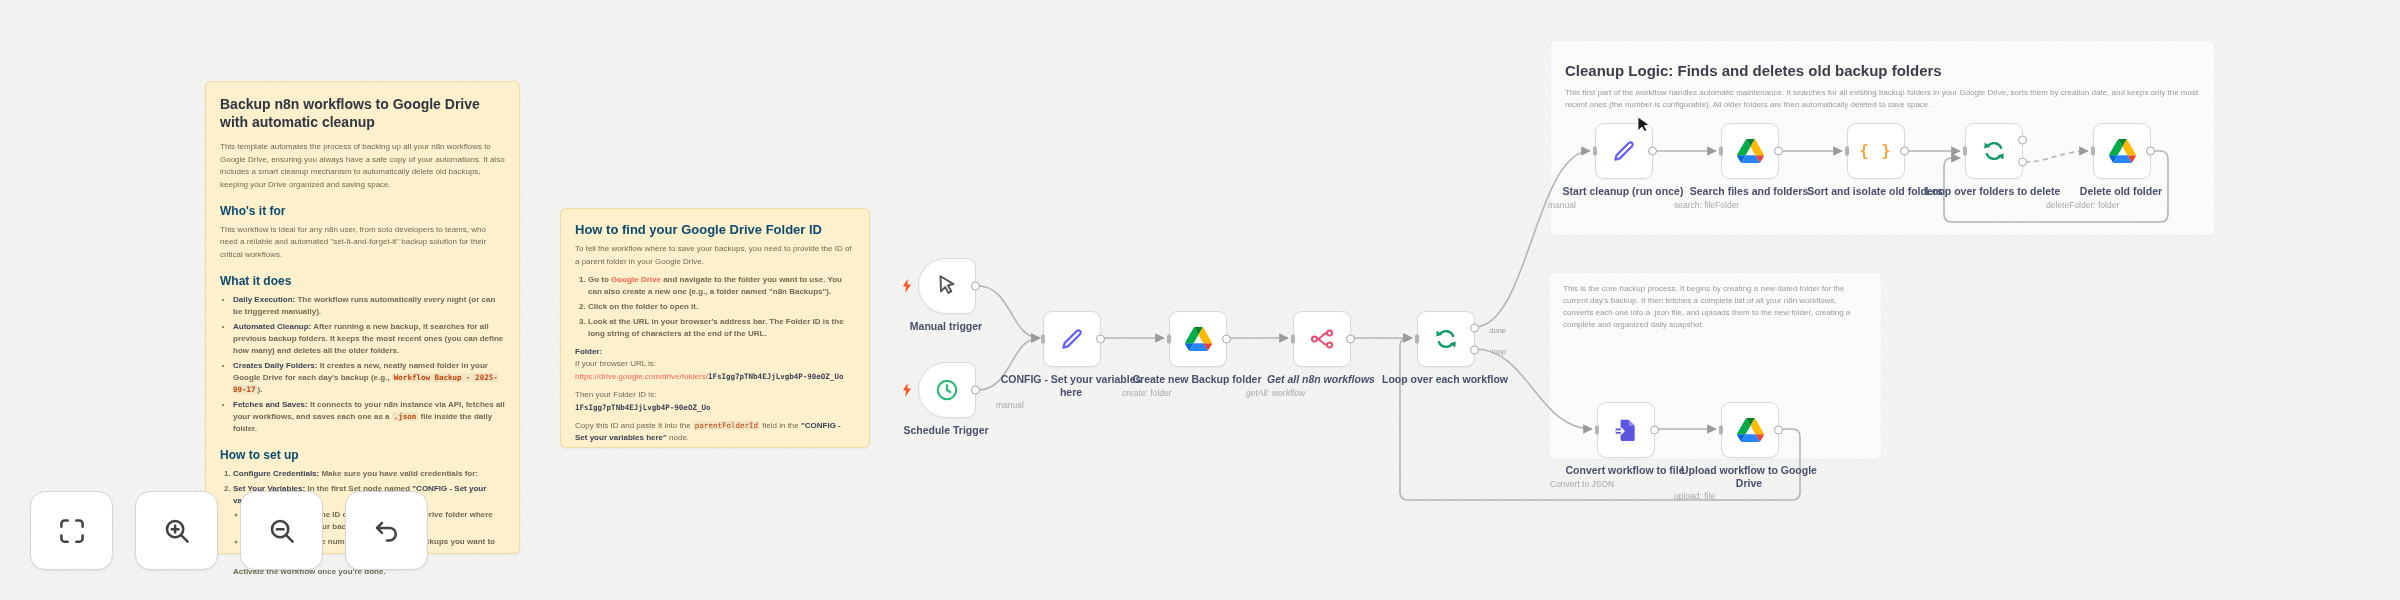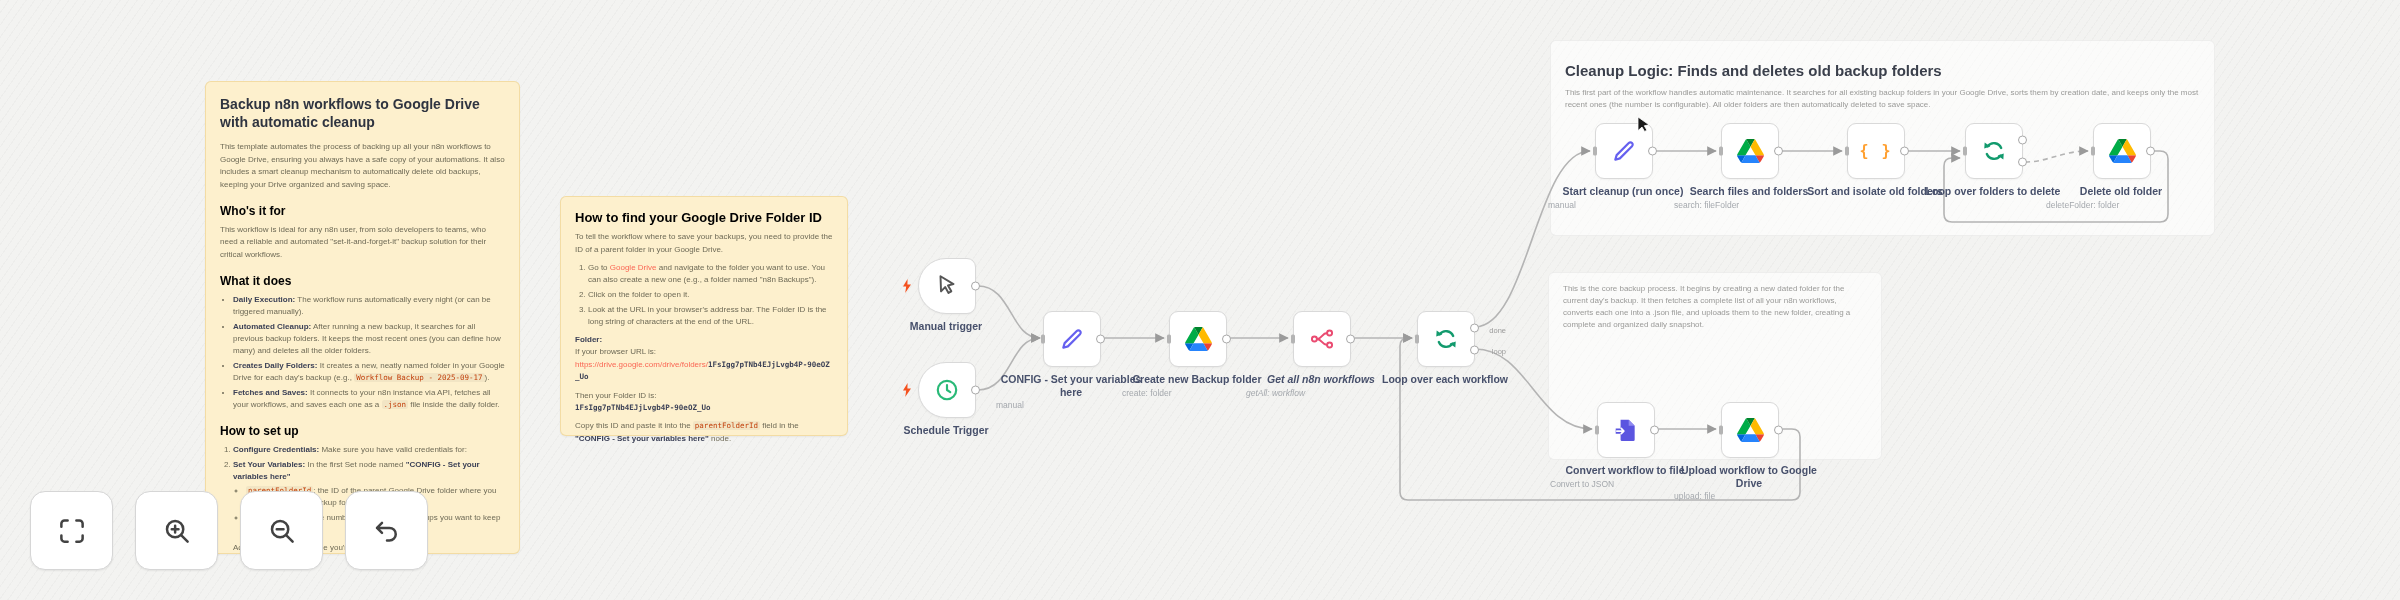--- a/index.html
+++ b/index.html
@@ -5,24 +5,24 @@
   html,body{margin:0;padding:0;}
   body{font-family:"Liberation Sans","DejaVu Sans",sans-serif;background:#efefed;}
   .canvas{position:relative;width:2400px;height:600px;overflow:hidden;
     background:#f3f3f1;
     background-image:repeating-linear-gradient(125deg, rgba(0,0,0,0.022) 0px, rgba(0,0,0,0.022) 1px, transparent 1px, transparent 7px);}
   
   .note{position:absolute;border-radius:6px;box-sizing:border-box;}
   .note-yellow{background:#fdf0cd;border:1px solid rgba(224,184,90,0.35);box-shadow:0 1px 2px rgba(0,0,0,0.05);padding:13px 14px;}
   .note-white{background:rgba(255,255,255,0.62);border:1px solid rgba(0,0,0,0.05);padding:10px 14px;}
   .note h1{font-size:14px;line-height:1.3;margin:0 0 10px;color:#2f3440;font-weight:bold;}
-  .note h2{font-size:12px;line-height:1.25;margin:13px 0 5px;color:#000000;font-weight:bold;}
+  .note h2{font-size:12px;line-height:1.25;margin:13px 0 5px;color:#0c4a6e;font-weight:bold;}
   .note p{font-size:8px;line-height:1.55;margin:0 0 6px;color:#6e6a56;}
   .note ul,.note ol{font-size:8px;line-height:1.5;margin:2px 0 6px;padding-left:13px;color:#6e6a56;}
-  .note li{margin-bottom:3px;}
+  .note li{margin-bottom:3px;font-weight:bold;}
   .note b{color:#3c4156;}
   .note .code{font-family:"DejaVu Sans Mono",monospace;font-size:7.5px;color:#c2410c;background:rgba(0,0,0,0.045);border-radius:2px;padding:0 2px;}
   .note .link{color:#fa6755;text-decoration:none;cursor:pointer;}
   .note .mono{font-family:"DejaVu Sans Mono",monospace;font-size:7.5px;color:#3c4156;font-weight:bold;word-break:break-all;}
   .note-white h1{font-size:15px;margin:10px 0 6px;color:#3a3f4b;}
   .note-white p{font-size:8px;color:#9a9a98;line-height:1.5;}
   
   .node{position:absolute;width:56px;}
   .node-box{position:relative;width:56px;height:54px;background:#fff;border:1px solid #d9d9d9;border-radius:9px;
     display:flex;align-items:center;justify-content:center;box-shadow:0 1px 2px rgba(0,0,0,0.04);}
@@ -139,21 +139,21 @@
         <b>Set Your Variables:</b><span> In the first Set node named </span><b>"CONFIG - Set your variables here"</b>
         <ul>
           <li><span class="code">parentFolderId</span><span>: the ID of the parent Google Drive folder where you want to save your backup folders.</span></li>
           <li><span class="code">backupsToKeep</span><span>: the number of recent daily backups you want to keep (e.g., 30).</span></li>
         </ul>
         <span>Activate the workflow once you're done.</span>
       </li>
     </ol>
   </div>
 
-  <div class="note note-yellow" style="left:560px;top:196px;width:288px;height:240px;">
+  <div class="note note-yellow" style="left:560px;top:208px;width:310px;height:240px;">
     <h2 style="margin-top:0;font-size:13px;">How to find your Google Drive Folder ID</h2>
     <p>To tell the workflow where to save your backups, you need to provide the ID of a parent folder in your Google Drive.</p>
     <ol>
       <li><span>Go to </span><a class="link">Google Drive</a><span> and navigate to the folder you want to use. You can also create a new one (e.g., a folder named "n8n Backups").</span></li>
       <li><span>Click on the folder to open it.</span></li>
       <li><span>Look at the URL in your browser's address bar. The Folder ID is the long string of characters at the end of the URL.</span></li>
     </ol>
     <p style="margin-bottom:0;"><b>Folder:</b><br>
       <span>If your browser URL is:</span><br>
       <span class="link">https://drive.google.com/drive/folders/</span><span class="mono">1FsIgg7pTNb4EJjLvgb4P-90eOZ_Uo</span>

